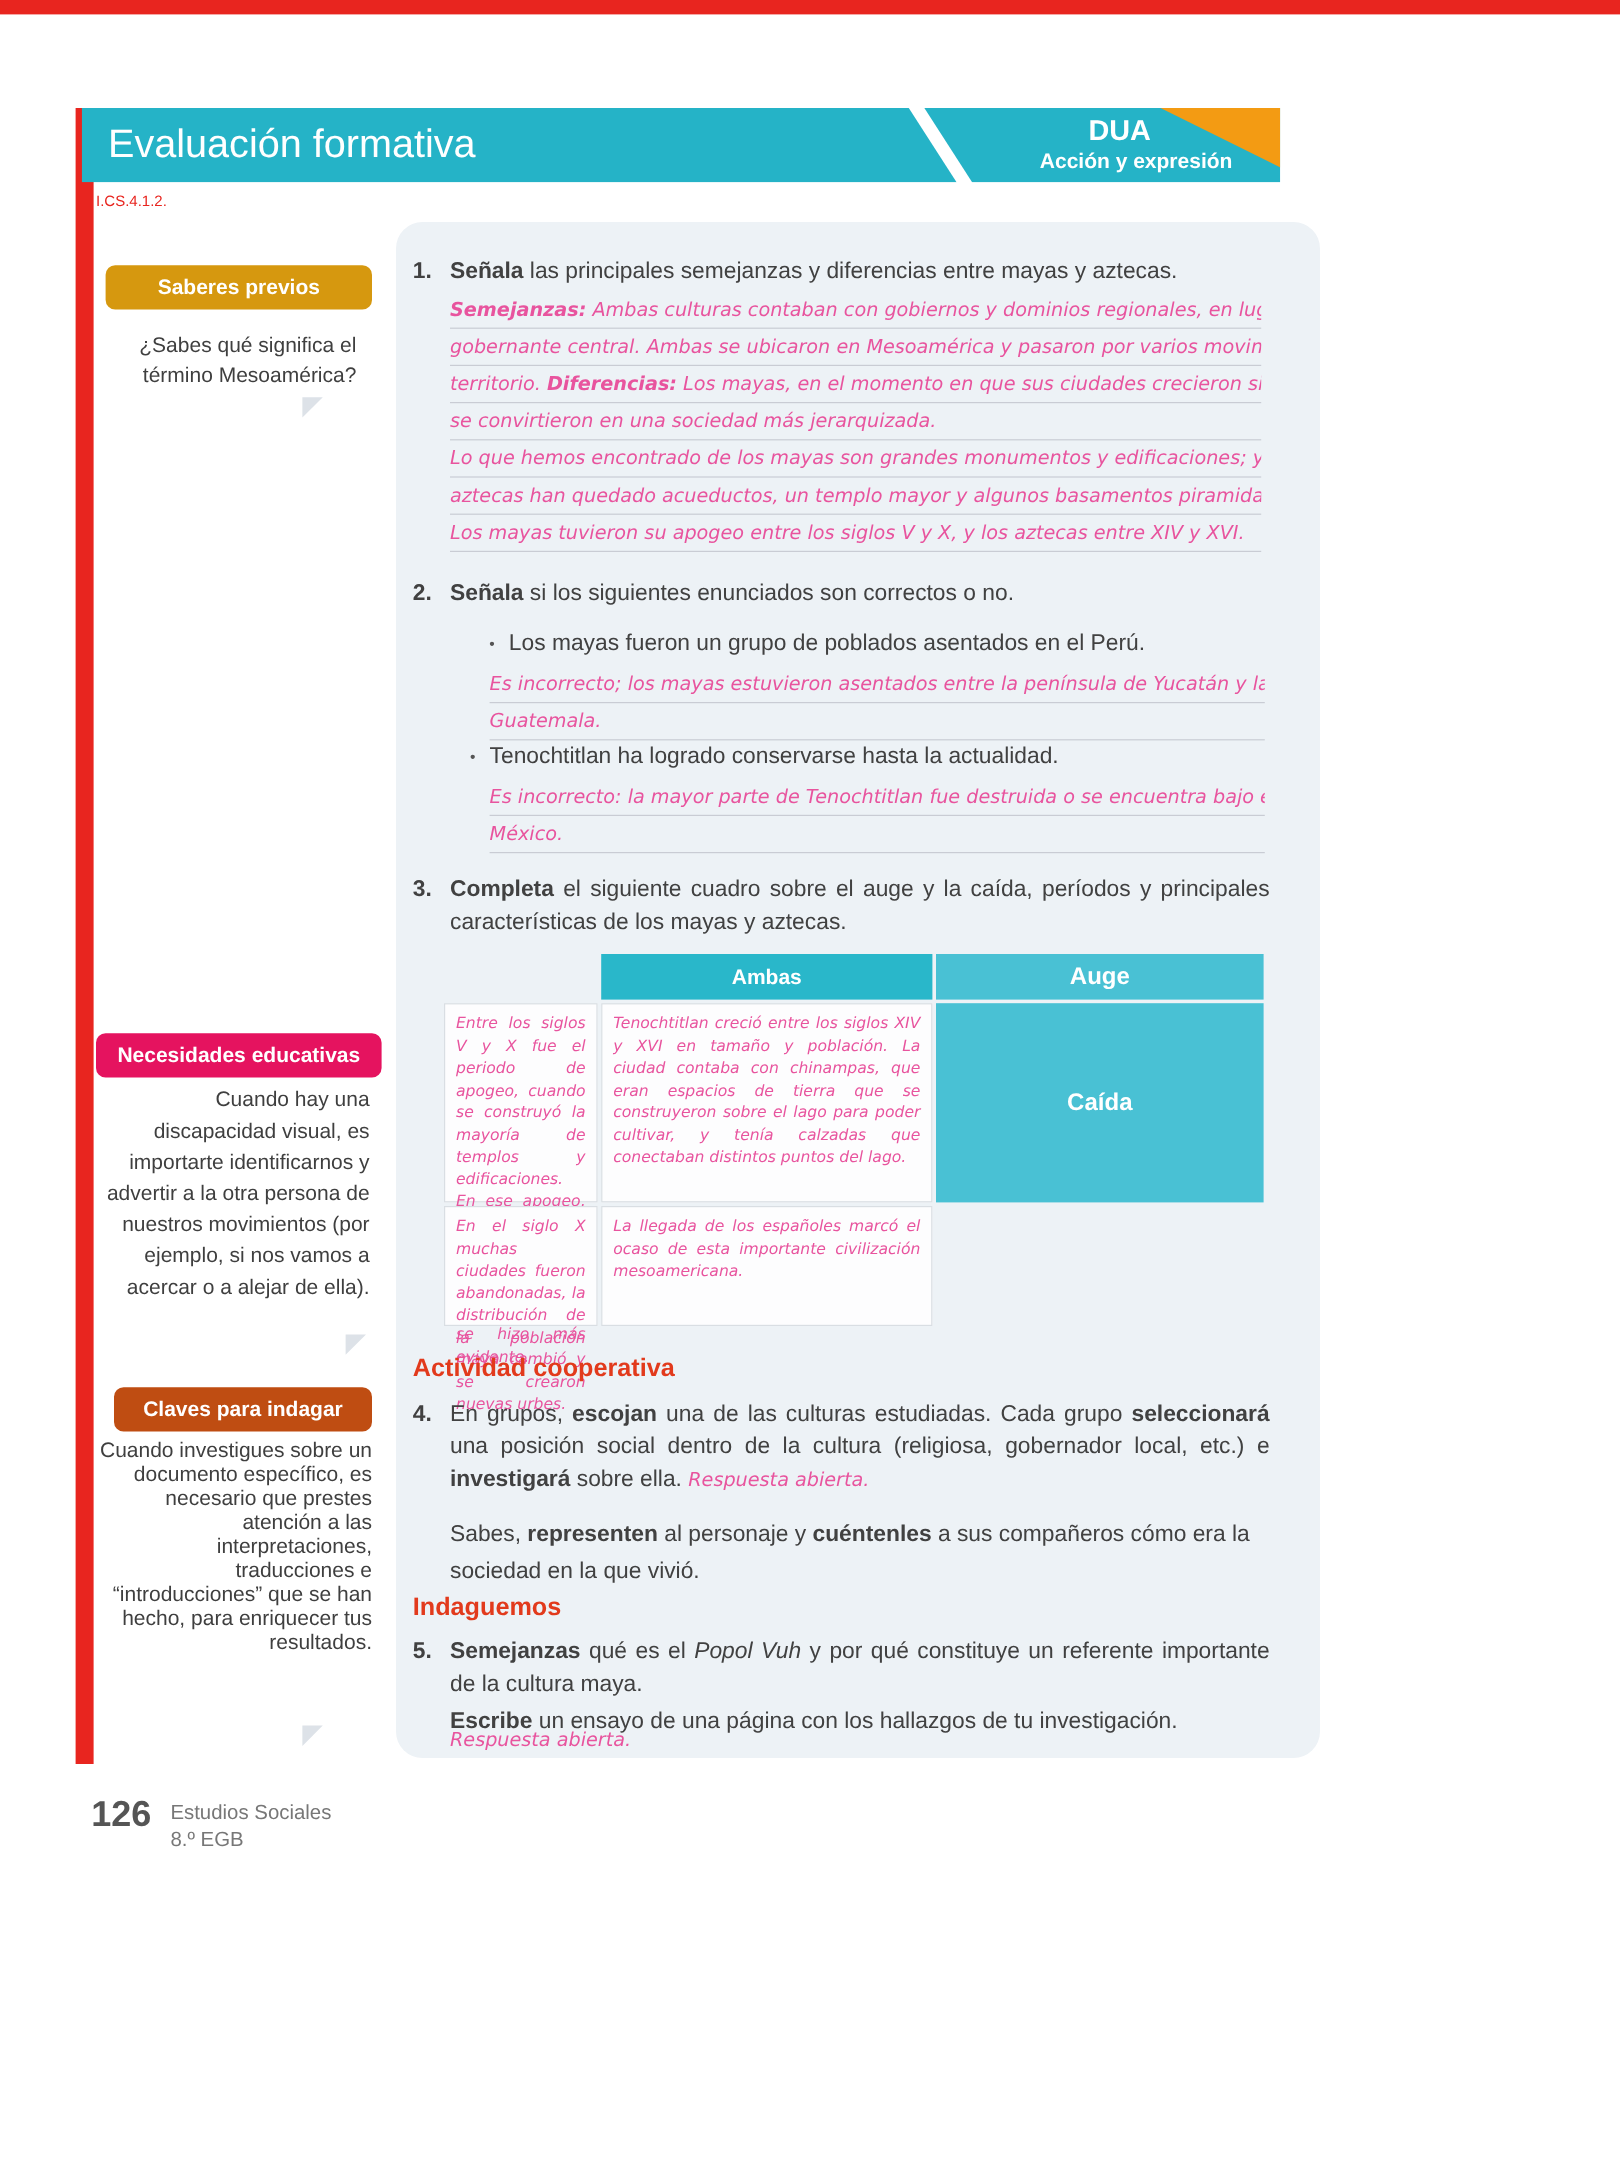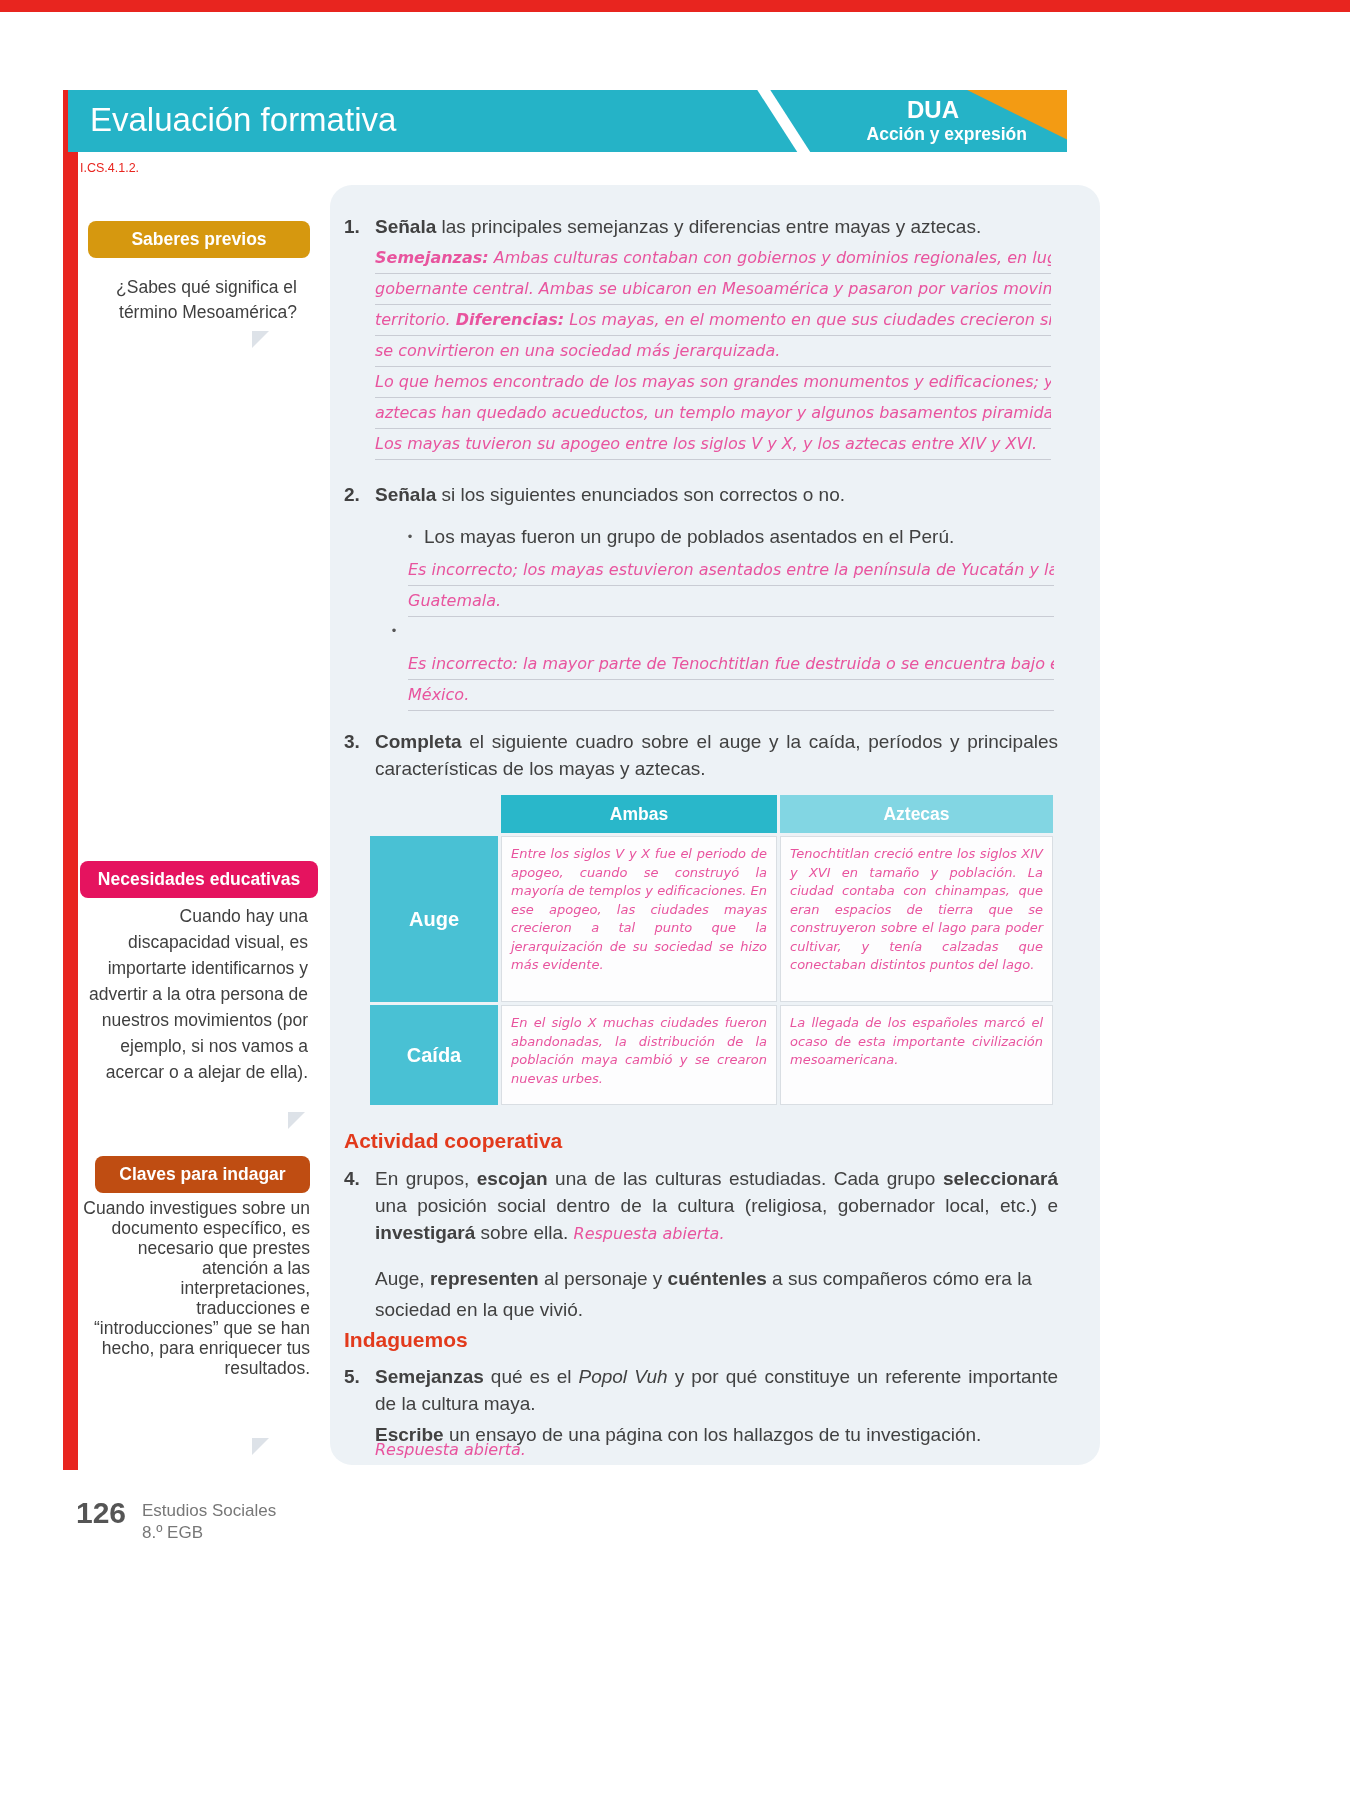--- a/index.html
+++ b/index.html
@@ -139,53 +139,53 @@
     <div class="bullet" style="left:66px;top:338px;width:660px;">
       <span class="bdot"></span>
       <p class="btext">Los mayas fueron un grupo de poblados asentados en el Perú.</p>
     </div>
     <div class="ansblock" style="left:78px;top:370px;width:646px;">
       <span class="ans-line"><span>Es incorrecto; los mayas estuvieron asentados entre la península de Yucatán y la actual</span></span>
       <span class="ans-line"><span>Guatemala.</span></span>
     </div>
     <div class="bullet" style="left:50px;top:432px;width:660px;">
       <span class="bdot"></span>
+      <p class="btext">Tenochtitlan ha logrado conservarse hasta la actualidad.</p>
     </div>
     <div class="ansblock" style="left:78px;top:464px;width:646px;">
       <span class="ans-line"><span>Es incorrecto: la mayor parte de Tenochtitlan fue destruida o se encuentra bajo el actual</span></span>
       <span class="ans-line"><span>México.</span></span>
     </div>
 
     <div class="q" style="top:543px;">
       <span class="qnum">3.</span>
       <p class="qtext just"><b>Completa</b><span> el siguiente cuadro sobre el auge y la caída, períodos y principales características de los mayas y aztecas.</span></p>
     </div>
 
     <div class="mtable">
       <div class="tcell"></div>
       <div class="tcell thead th-mayas">Ambas</div>
-      <div class="tcell thead th-aztecas">Aztecas</div>
 
       <div class="tcell tlabel">Auge</div>
       <div class="tcell tbody-cell">Entre los siglos V y X fue el periodo de apogeo, cuando se construyó la mayoría de templos y edificaciones. En ese apogeo, las ciudades mayas crecieron a tal punto que la jerarquización de su sociedad se hizo más evidente.</div>
       <div class="tcell tbody-cell">Tenochtitlan creció entre los siglos XIV y XVI en tamaño y población. La ciudad contaba con chinampas, que eran espacios de tierra que se construyeron sobre el lago para poder cultivar, y tenía calzadas que conectaban distintos puntos del lago.</div>
 
       <div class="tcell tlabel">Caída</div>
       <div class="tcell tbody-cell">En el siglo X muchas ciudades fueron abandonadas, la distribución de la población maya cambió y se crearon nuevas urbes.</div>
       <div class="tcell tbody-cell">La llegada de los españoles marcó el ocaso de esta importante civilización mesoamericana.</div>
     </div>
 
     <div class="sec" style="top:944px;">Actividad cooperativa</div>
 
     <div class="q" style="top:980px;">
       <span class="qnum">4.</span>
       <p class="qtext just"><span>En grupos, </span><b>escojan</b><span> una de las culturas estudiadas. Cada grupo </span><b>seleccionará</b><span> una posición social dentro de la cultura (religiosa, gobernador local, etc.) e </span><b>investigará</b><span> sobre ella.</span> <span class="note">Respuesta abierta.</span></p>
     </div>
 
-    <p class="freepar" style="left:45px;top:1078px;width:692px;"><span>Auge, </span><b>representen</b><span> al personaje y </span><b>cuéntenles</b><span> a sus compañeros cómo era la sociedad en la que vivió.</span></p>
+    <p class="freepar" style="left:45px;top:1078px;width:692px;"><span>Sabes, </span><b>representen</b><span> al personaje y </span><b>cuéntenles</b><span> a sus compañeros cómo era la sociedad en la que vivió.</span></p>
 
     <div class="sec" style="top:1143px;">Indaguemos</div>
 
     <div class="q" style="top:1178px;">
       <span class="qnum">5.</span>
       <p class="qtext just"><b>Semejanzas</b><span> qué es el </span><i>Popol Vuh</i><span> y por qué constituye un referente importante de la cultura maya.</span></p>
     </div>
 
     <p class="freepar" style="left:45px;top:1236px;width:692px;line-height:27px;"><b>Escribe</b><span> un ensayo de una página con los hallazgos de tu investigación.</span></p>
     <div class="note" style="position:absolute;left:45px;top:1255px;">Respuesta abierta.</div>

